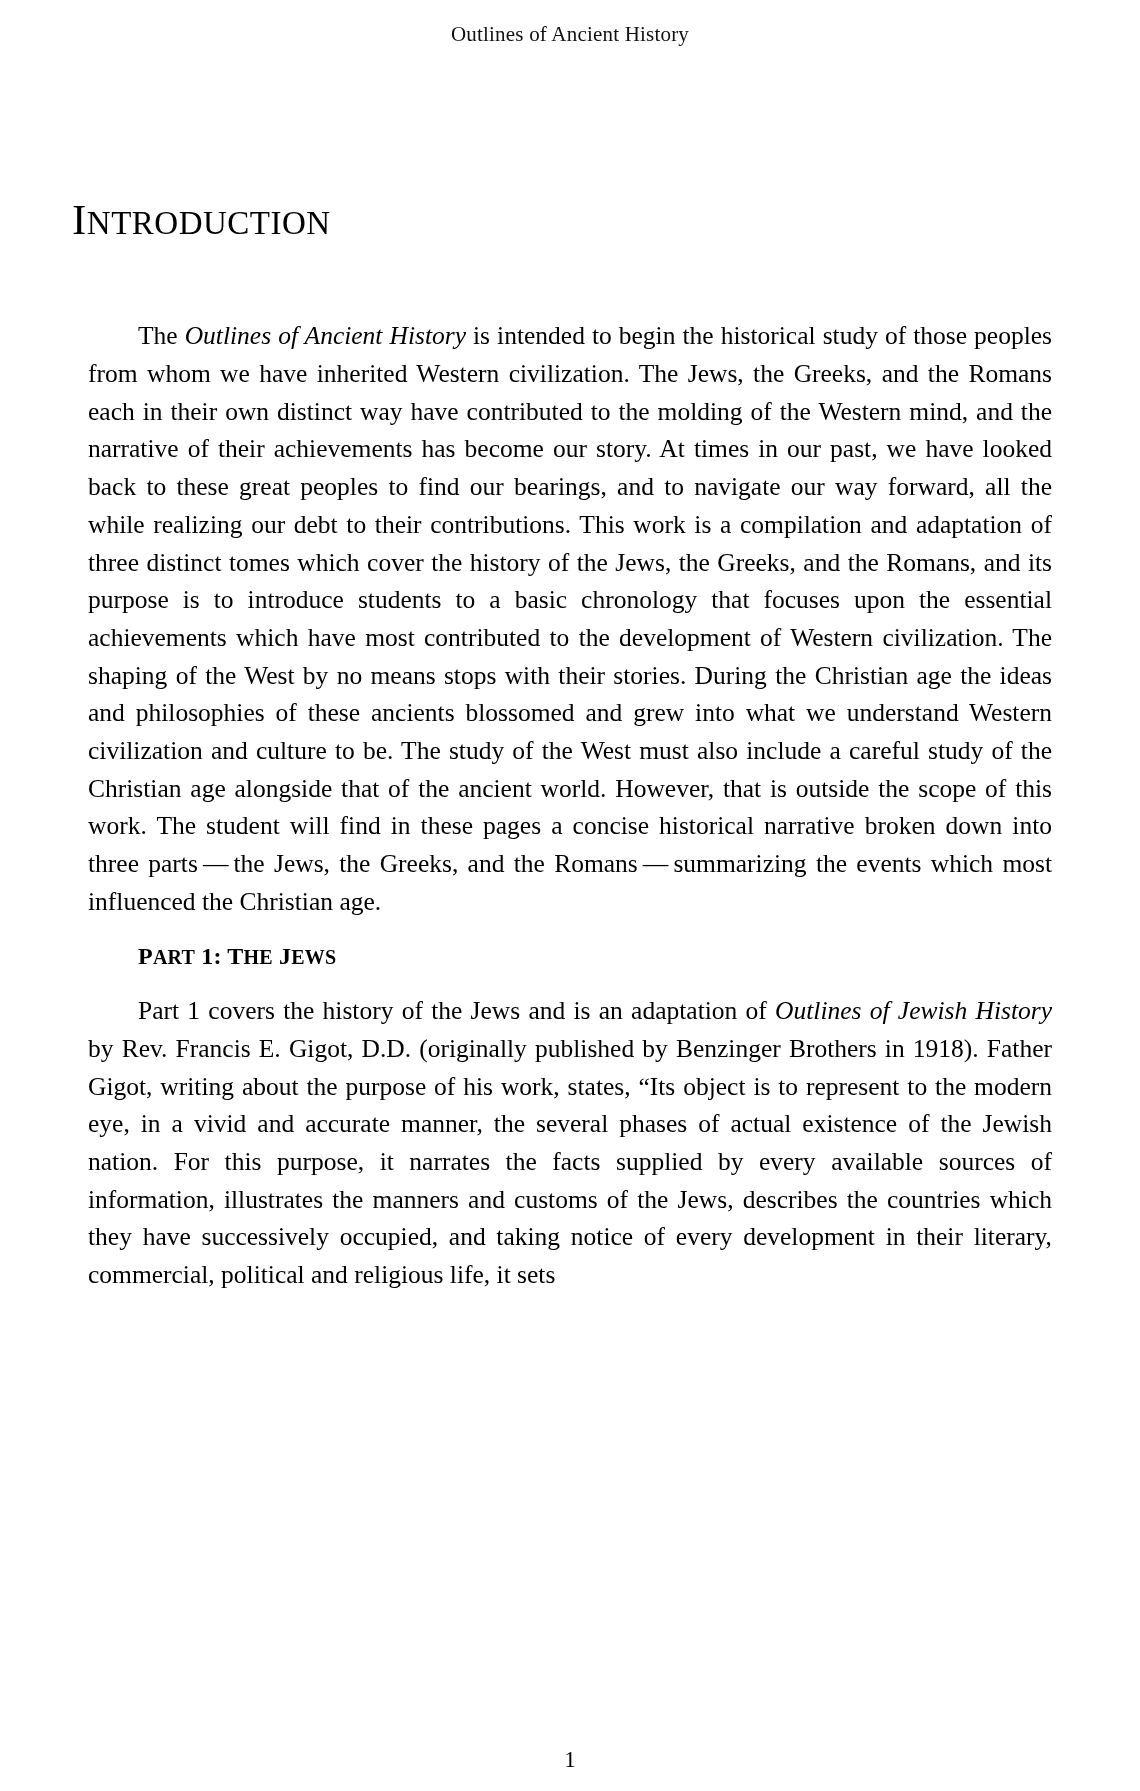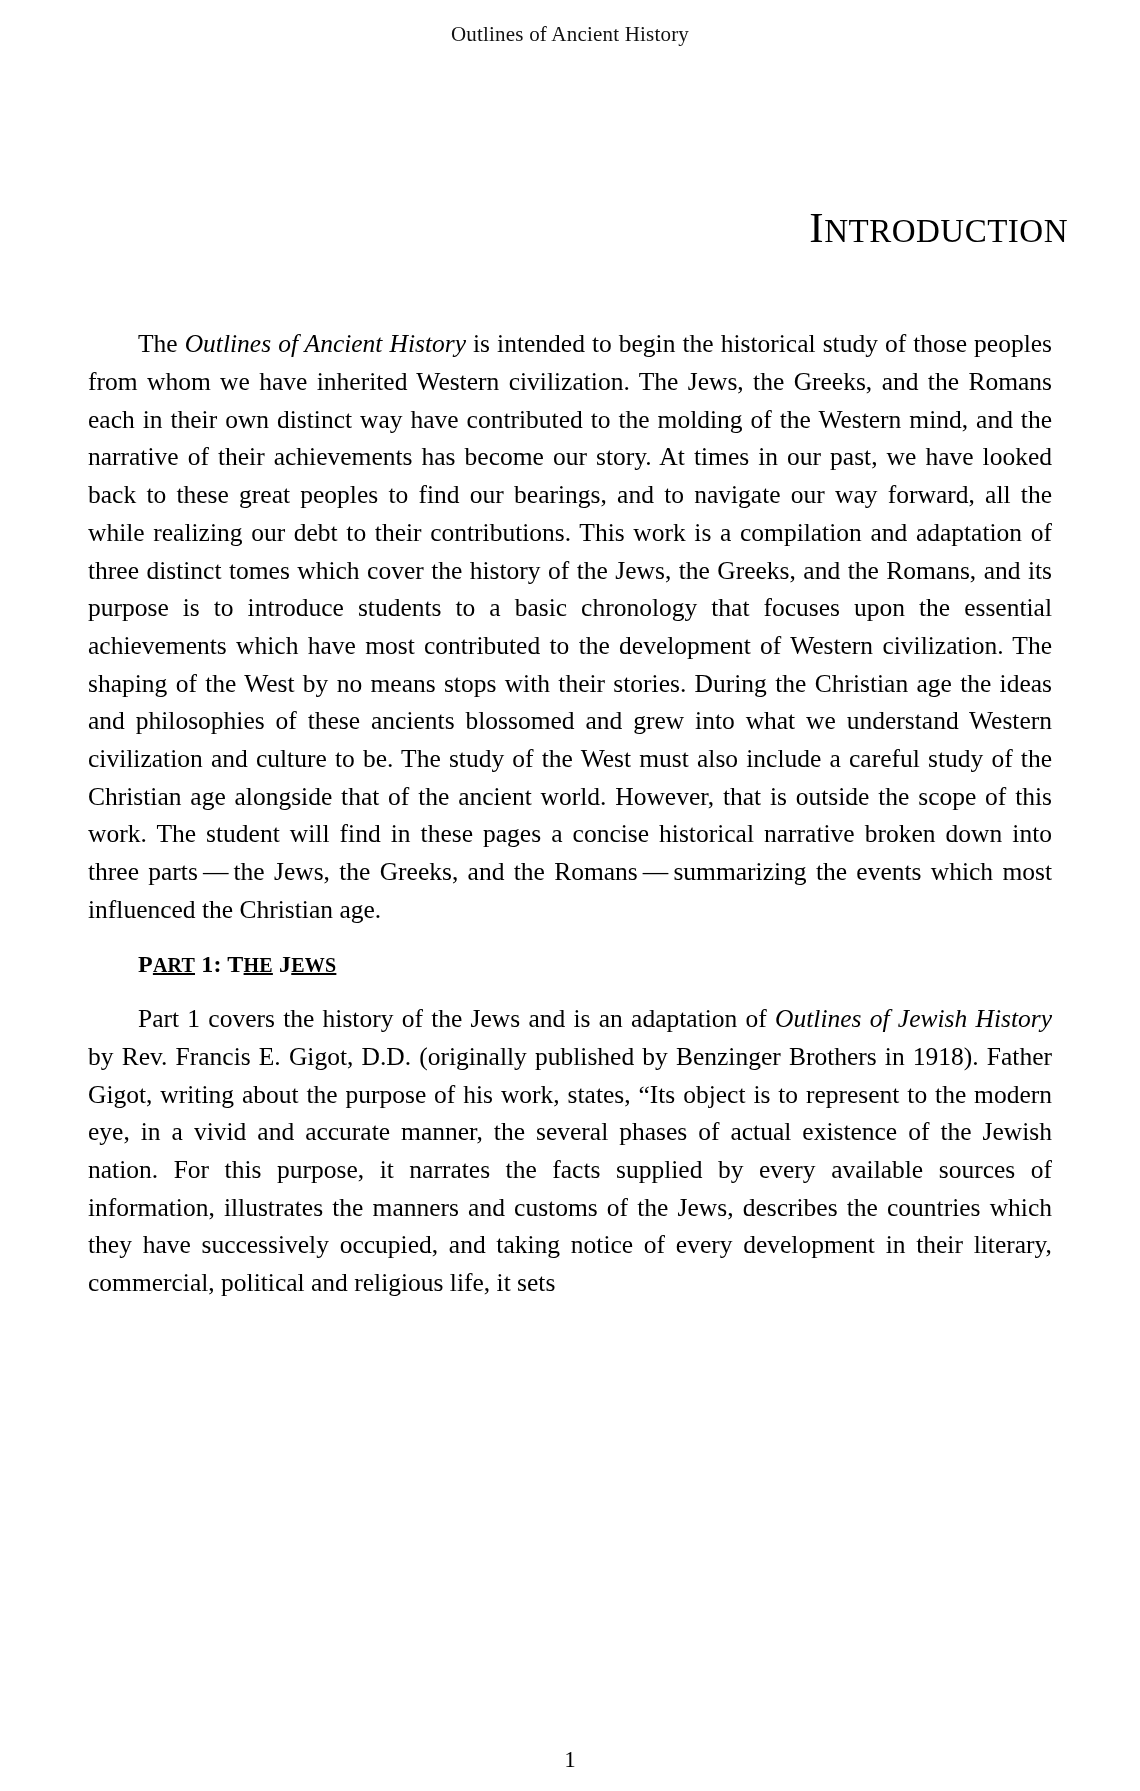--- a/index.html
+++ b/index.html
@@ -30,25 +30,25 @@
     letter-spacing: 0.2px;
     color: #111111;
   }
   .content {
     position: absolute;
     left: 72px;
     right: 72px;
     top: 196px;
   }
   .chapter-title {
-    text-align: right;
+    text-align: left;
     font-size: 43px;
     font-weight: 400;
     letter-spacing: 0.5px;
-    margin: 8px 0 74px 0;
+    margin: 0 0 74px 0;
     line-height: 1.1;
   }
   .chapter-title .initial-cap {
     font-size: 43px;
   }
   .chapter-title .small-cap {
     font-size: 33px;
   }
   p.body-text {
     margin: 16px;
@@ -64,21 +64,21 @@
   }
   .section-heading {
     margin: 22px 0 4px 0;
     font-size: 24px;
     font-weight: bold;
     letter-spacing: 0.2px;
     text-indent: 0;
     line-height: 1.3;
   }
   .section-heading .initial-cap { font-size: 24px; }
-  .section-heading .small-cap { font-size: 20px; text-decoration: underline; }
+  .section-heading .small-cap { font-size: 20px; }
   em, .ital { font-style: italic; }
   .page-number {
     position: absolute;
     bottom: 18px;
     left: 0;
     right: 0;
     text-align: center;
     font-size: 23px;
   }
 </style>

